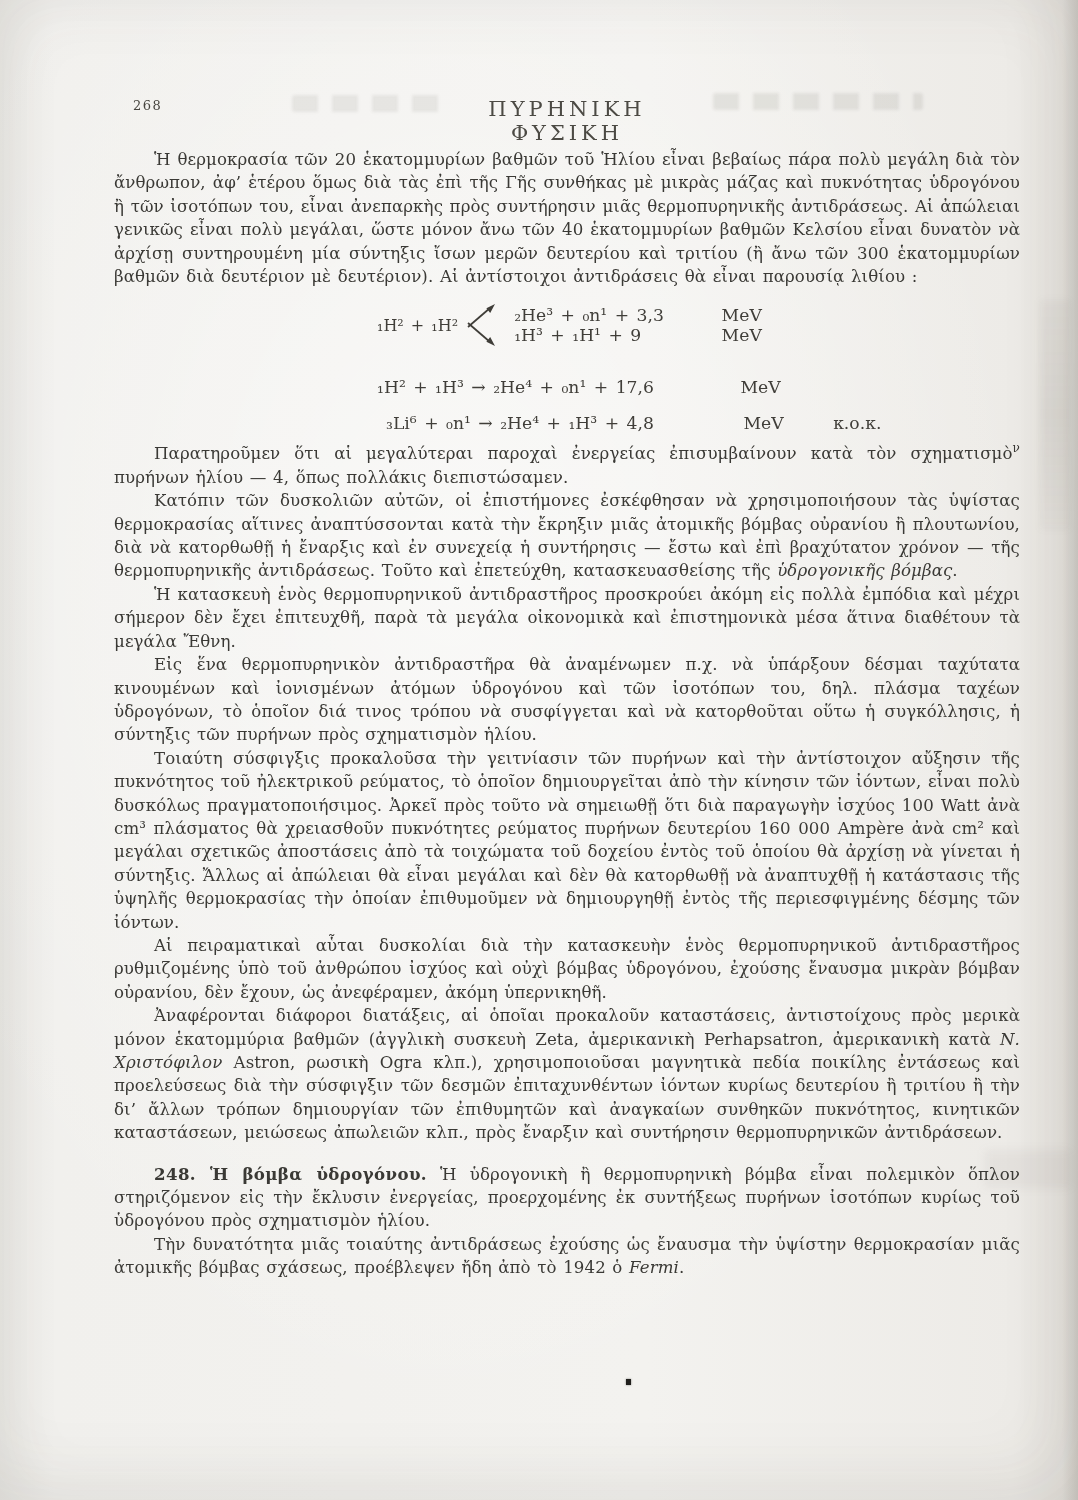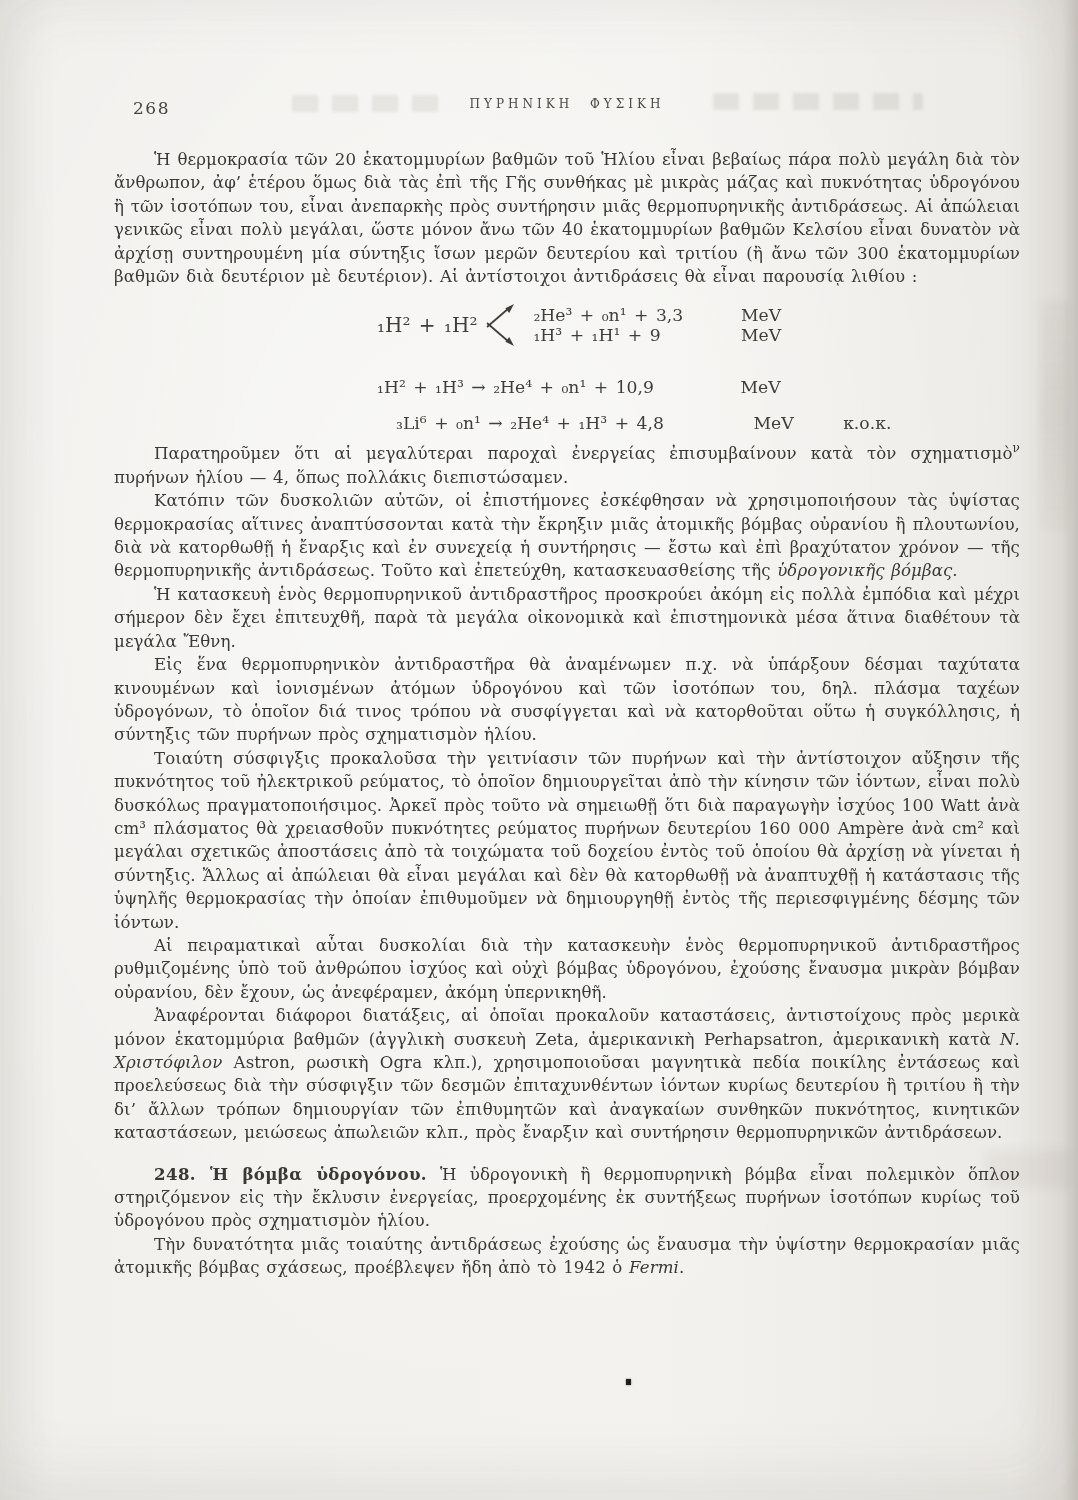--- a/index.html
+++ b/index.html
@@ -15,26 +15,26 @@
       #f0efec;
     font-family: "DejaVu Serif", serif;
     color: #3a3935;
     overflow: hidden;
     box-shadow: inset 0 0 70px rgba(80,74,66,.07), inset -22px -28px 70px rgba(80,74,66,.05);
   }
 
   
   .page-number {
     position: absolute; left: 133px; top: 98px;
-    font-size: 17px; letter-spacing: 1.5px; color: #47453f;
+    font-size: 13px; letter-spacing: 1.5px; color: #47453f;
   }
   .running-title {
     position: absolute; left: 452px; top: 97px; width: 230px;
     margin: 0; text-align: center;
-    font-size: 12px; font-weight: 400;
+    font-size: 21px; font-weight: 400;
     letter-spacing: 4px; word-spacing: 9px;
     color: #4c4a44;
   }
 
   
   .ghost-bar {
     position: absolute; height: 17px;
     background: repeating-linear-gradient(90deg,
       rgba(118,114,106,.16) 0 26px, rgba(0,0,0,0) 26px 40px);
     filter: blur(1.6px);
@@ -80,29 +80,29 @@
 
   
   .eq-block {
     margin: 5px 0 9px 0;
     font-size: 17.2px;
     color: #403e39;
     text-align: left;
     word-spacing: 2px;
   }
   .eq-row1 { display: flex; align-items: center; margin-left: 263px; }
-  .eq-lhs  { font-size: 20px; white-space: nowrap; }
+  .eq-lhs  { font-size: 16px; white-space: nowrap; }
   .eq-arrows { margin: 0 9px 0 7px; display: inline-flex; }
   .eq-branches { display: flex; flex-direction: column; }
   .eq-line { white-space: nowrap; }
   .eq-expr  { display: inline-block; min-width: 200px; }
   .eq-row2 { margin-left: 263px; margin-top: 20px; white-space: nowrap; }
   .eq-expr2 { display: inline-block; min-width: 356px; }
   .eq-row3 { margin-left: 272px; margin-top: 16px; white-space: nowrap; }
-  .eq-expr3 { display: inline-block; min-width: 350px; margin-left: 10px; }
+  .eq-expr3 { display: inline-block; min-width: 350px; }
   .eq-etc { margin-left: 42px; }
 
   .par-section { margin-top: 18px !important; }
 </style>
 </head>
 <body>
 
 <div class="page">
 
   <div class="ghost-bar ghost-left"></div>
@@ -135,21 +135,21 @@
             <span class="eq-expr">₂He³ + ₀n¹ + 3,3</span>
             <span class="eq-unit">MeV</span>
           </span>
           <span class="eq-line">
             <span class="eq-expr">₁H³ + ₁H¹ + 9</span>
             <span class="eq-unit">MeV</span>
           </span>
         </span>
       </div>
       <div class="eq-row2">
-        <span class="eq-expr2">₁H² + ₁H³ → ₂He⁴ + ₀n¹ + 10,9</span>
+        <span class="eq-expr2">₁H² + ₁H³ → ₂He⁴ + ₀n¹ + 17,6</span>
         <span class="eq-unit">MeV</span>
       </div>
       <div class="eq-row3">
         <span class="eq-expr3">₃Li⁶ + ₀n¹ → ₂He⁴ + ₁H³ + 4,8</span>
         <span class="eq-unit">MeV</span>
         <span class="eq-etc">κ.ο.κ.</span>
       </div>
     </div>
 
     <p class="body"><span>Παρατηροῦμεν ὅτι αἱ μεγαλύτεραι παροχαὶ ἐνεργείας ἐπισυμβαίνουν κατὰ τὸν σχηματισμὸ</span><span class="sup-nu">ν</span><span> πυρήνων ἡλίου — 4, ὅπως πολλάκις διεπιστώσαμεν.</span></p>

